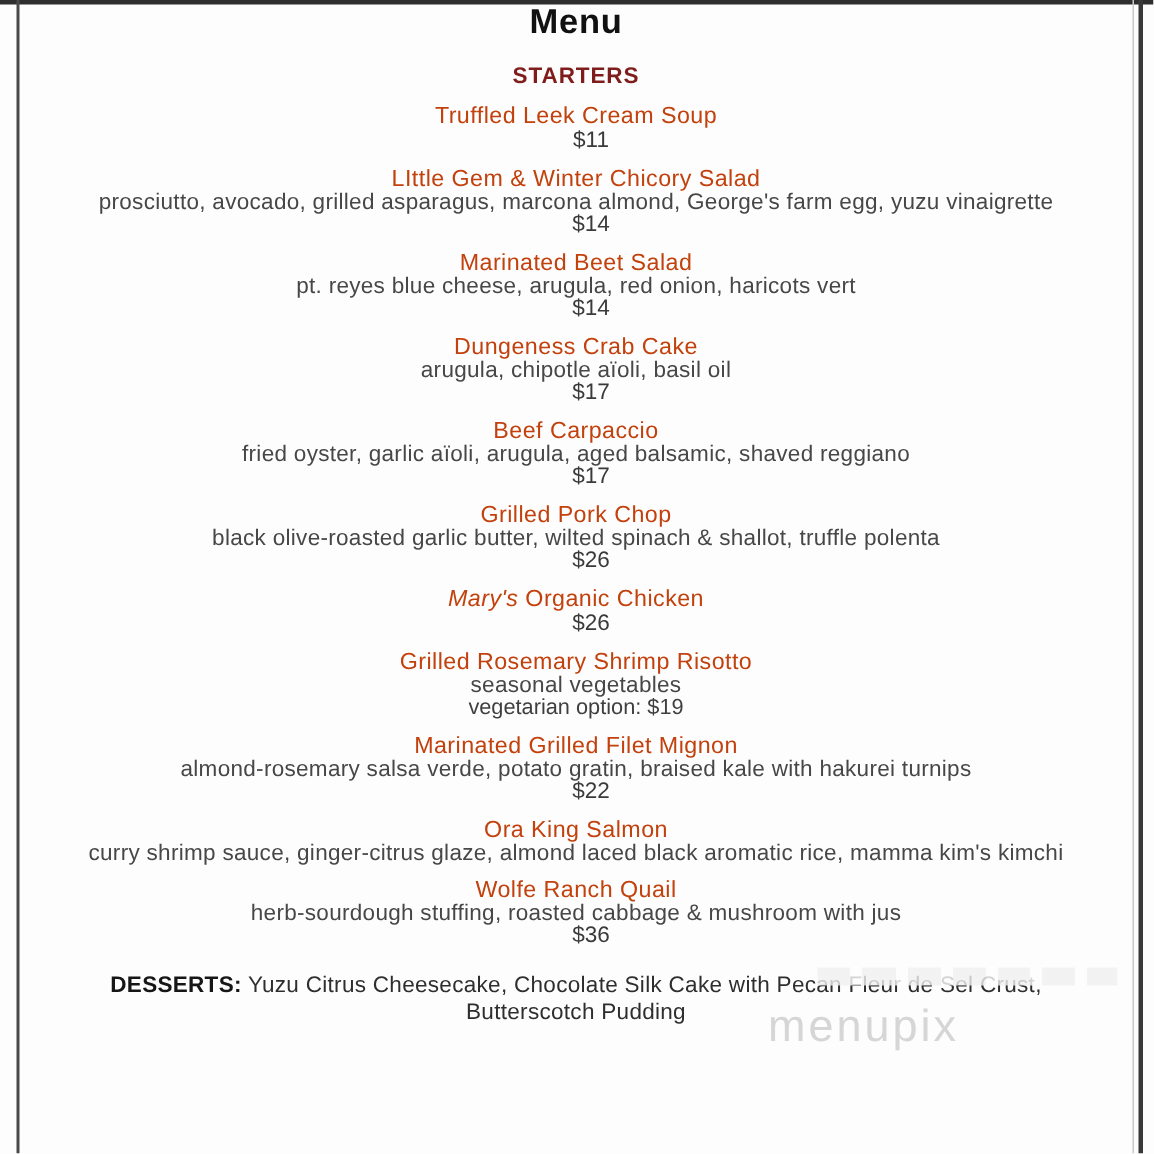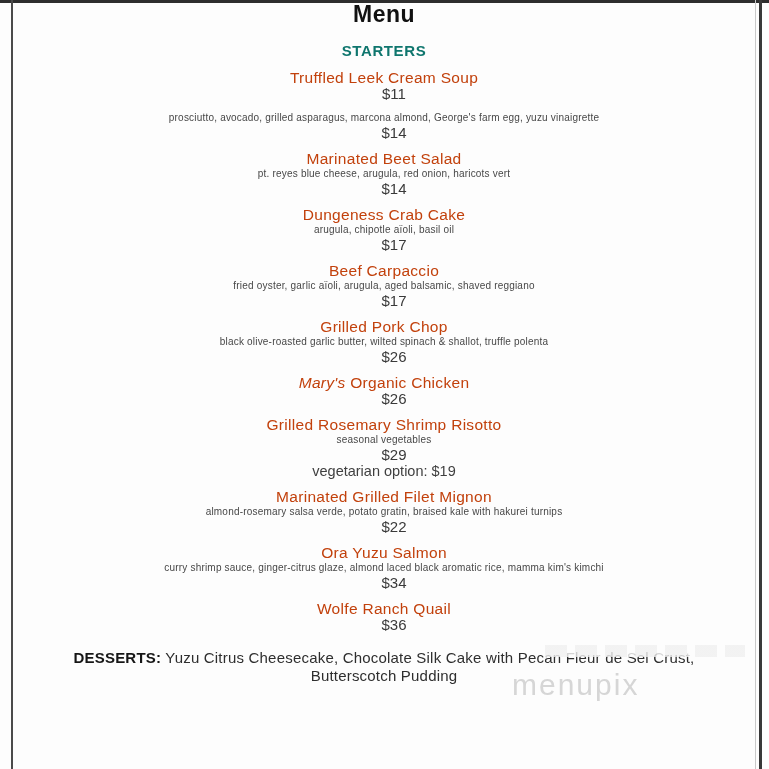--- a/index.html
+++ b/index.html
@@ -39,29 +39,29 @@
     color: #383838;
   }
   .menu-title {
     margin: 2px 0 0 0;
     font-size: 23px; font-weight: bold; line-height: 25px;
     color: #111111; letter-spacing: 0.5px;
   }
   .section-heading {
     margin: 15px 0 10px 0;
     font-size: 15px; font-weight: bold; line-height: 17px;
-    color: #0f766e; letter-spacing: 0.6px;
+    color: #7f1d1d; letter-spacing: 0.6px;
   }
   .menu-item { margin: 0 0 9px 0; }
   .item-name {
     font-size: 15.5px; line-height: 17px; color: #c2410c;
     letter-spacing: 0.3px;
   }
   .item-desc {
-    font-size: 10px; line-height: 14px; color: #474747;
+    font-size: 15px; line-height: 14px; color: #474747;
     letter-spacing: 0.2px;
   }
   .item-price {
     font-size: 15px; line-height: 16px; color: #3a3a3a; padding-left: 20px;
   }
   .item-note {
     font-size: 14.5px; line-height: 16px; color: #3f3f3f;
   }
   .desserts {
     margin: 16px auto 0 auto;
@@ -93,20 +93,21 @@
   <div class="content">
     <h1 class="menu-title">Menu</h1>
 
     <div id="menu-sections">
         <h2 class="section-heading">STARTERS</h2>
         <div class="menu-item">
           <div class="item-name">Truffled Leek Cream Soup</div>
           <div class="item-price">$11</div>
         </div>
         <div class="menu-item">
+          <div class="item-name">LIttle Gem &amp; Winter Chicory Salad</div>
           <div class="item-desc">prosciutto, avocado, grilled asparagus, marcona almond, George's farm egg, yuzu vinaigrette</div>
           <div class="item-price">$14</div>
         </div>
         <div class="menu-item">
           <div class="item-name">Marinated Beet Salad</div>
           <div class="item-desc">pt. reyes blue cheese, arugula, red onion, haricots vert</div>
           <div class="item-price">$14</div>
         </div>
         <div class="menu-item">
           <div class="item-name">Dungeness Crab Cake</div>
@@ -123,35 +124,34 @@
           <div class="item-desc">black olive-roasted garlic butter, wilted spinach &amp; shallot, truffle polenta</div>
           <div class="item-price">$26</div>
         </div>
         <div class="menu-item">
           <div class="item-name"><i>Mary's</i> Organic Chicken</div>
           <div class="item-price">$26</div>
         </div>
         <div class="menu-item">
           <div class="item-name">Grilled Rosemary Shrimp Risotto</div>
           <div class="item-desc">seasonal vegetables</div>
-          <div class="item-price">$29</div>
           <div class="item-note">vegetarian option: $19</div>
         </div>
         <div class="menu-item">
           <div class="item-name">Marinated Grilled Filet Mignon</div>
           <div class="item-desc">almond-rosemary salsa verde, potato gratin, braised kale with hakurei turnips</div>
           <div class="item-price">$22</div>
         </div>
         <div class="menu-item">
-          <div class="item-name">Ora Yuzu Salmon</div>
+          <div class="item-name">Ora King Salmon</div>
           <div class="item-desc">curry shrimp sauce, ginger-citrus glaze, almond laced black aromatic rice, mamma kim's kimchi</div>
-          <div class="item-price">$34</div>
         </div>
         <div class="menu-item">
           <div class="item-name">Wolfe Ranch Quail</div>
+          <div class="item-desc">herb-sourdough stuffing, roasted cabbage &amp; mushroom with jus</div>
           <div class="item-price">$36</div>
         </div>
       </div>
 
     <div class="desserts"><b>DESSERTS:</b><span> Yuzu Citrus Cheesecake, Chocolate Silk Cake with Pecan Fleur de Sel Crust, Butterscotch Pudding</span></div>
   </div>
 
   <div class="watermark-faint"></div>
   <div class="watermark">menupix</div>
 </div>

